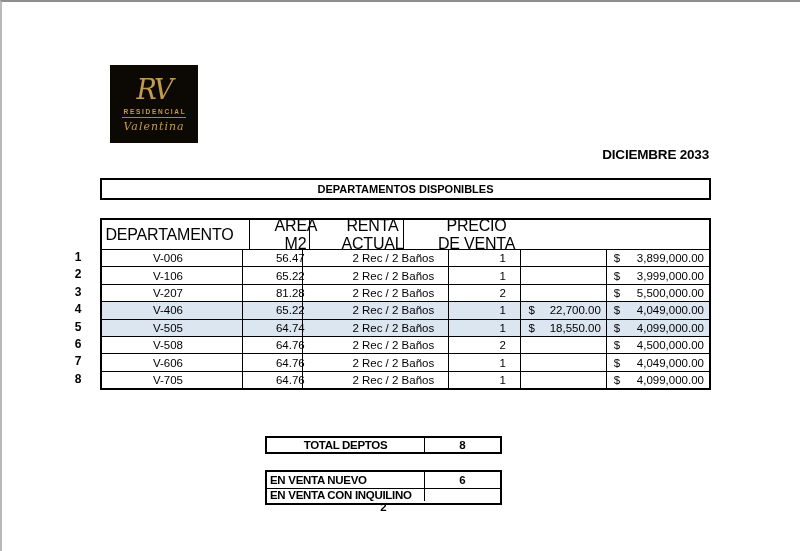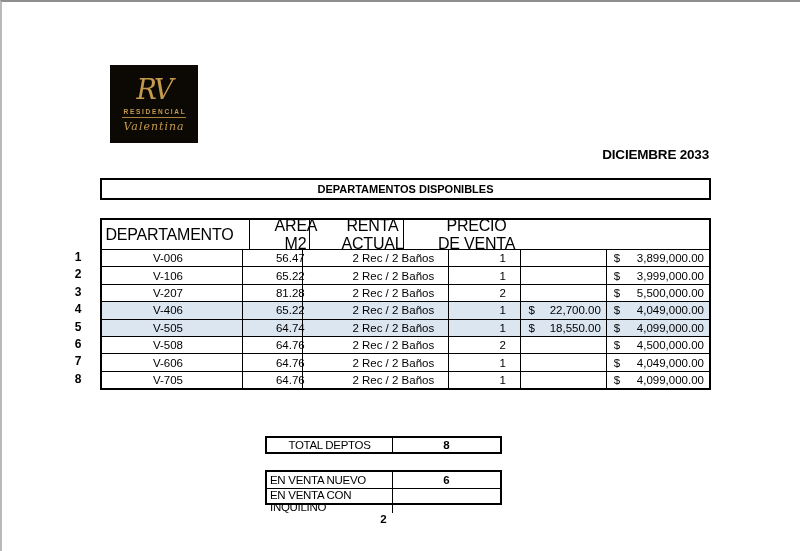--- a/index.html
+++ b/index.html
@@ -67,22 +67,22 @@
 
   
   .total-box {
     position:absolute; left:263px; top:434px; width:233px; height:14px;
     border:2px solid #000; display:flex;
   }
   .venta-box { position:absolute; left:263px; top:468px; width:233px; border:2px solid #000; }
   .sumrow { display:flex; height:15.5px; box-sizing:border-box; }
   .sumrow + .sumrow { border-top:1px solid #000;flex-direction:column; }
   .sum-label {
-    width:126px; box-sizing:border-box; border-right:1px solid #000;
-    display:flex; align-items:center; font-weight:normal; font-size:11.5px;
+    width:158px; box-sizing:border-box; border-right:1px solid #000;
+    display:flex; align-items:center; font-weight:bold; font-size:11.5px;
     letter-spacing:-0.3px; padding-left:3px;
   }
   .sum-label.center { justify-content:center; padding-left:0; }
   .sum-value {
     flex:1; display:flex; align-items:center; justify-content:center;
     font-weight:bold; font-size:11.5px;
   }
 </style>
 </head>
 <body>

